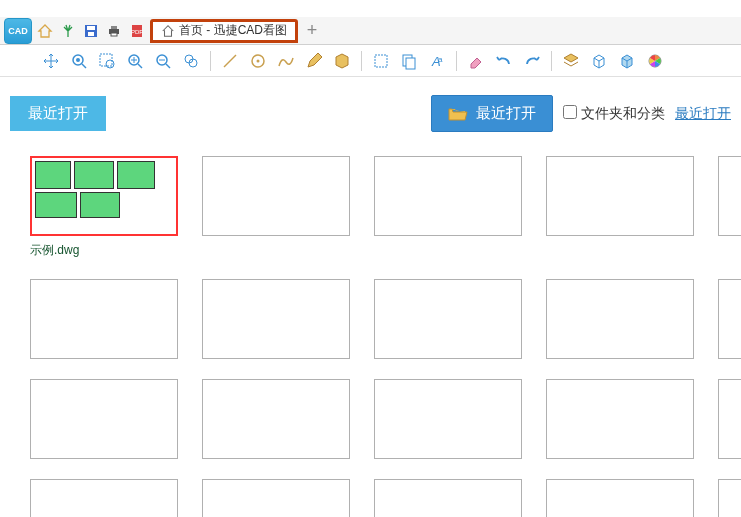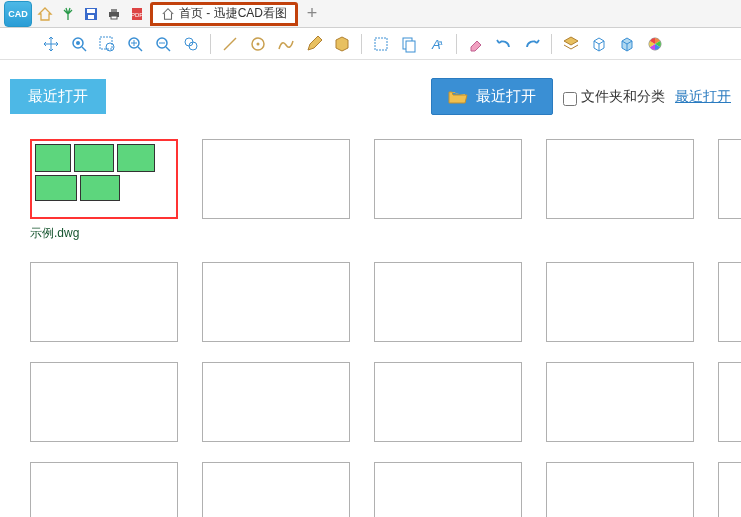--- a/index.html
+++ b/index.html
@@ -1,34 +1,34 @@
 <!DOCTYPE html>
 <html><head>
 <meta charset="utf-8">
 <style>
 * { margin: 0; padding: 0; box-sizing: border-box; }
 body { font-family: "Microsoft YaHei", Arial, sans-serif; font-size: 13px; background: #fff; width: 741px; height: 517px; overflow: hidden; }
 
-.top-bar { display: flex; align-items: center; height: 28px; background: #f5f5f5; border-bottom: 1px solid #d0d0d0; padding: 0 4px; gap: 3px; }
+.top-bar { display: flex; align-items: center; height: 28px; background: #f5f5f5; border-bottom: 1px solid #d0d0d0; padding: 0 4px; gap: 3px; margin-top: 17px; }
 .app-logo { width: 28px; height: 26px; background: linear-gradient(#4db8e6, #2a9dd6); border-radius: 4px; display: flex; align-items: center; justify-content: center; color: #fff; font-size: 9px; font-weight: bold; border: 1px solid #2596c8; }
 .top-icon { width: 20px; height: 20px; display: flex; align-items: center; justify-content: center; cursor: pointer; }
 .tab { display: flex; align-items: center; height: 24px; padding: 0 8px; background: #fff; border: 3px solid #c2410c; border-radius: 3px 3px 0 0; gap: 4px; font-size: 12px; color: #333; }
 .tab-plus { width: 22px; height: 22px; display: flex; align-items: center; justify-content: center; color: #888; cursor: pointer; font-size: 18px; }
 
 .toolbar { display: flex; align-items: center; height: 32px; padding: 0 40px 0 40px; gap: 6px; border-bottom: 1px solid #e0e0e0; }
 .tool-icon { width: 22px; height: 22px; display: flex; align-items: center; justify-content: center; cursor: pointer; }
 .tool-sep { width: 1px; height: 20px; background: #d0d0d0; margin: 0 2px; }
 
 .content { padding: 18px 10px 10px 10px; }
 .header-row { display: flex; align-items: center; justify-content: space-between; margin-bottom: 24px; gap: 12px; }
 .recent-tab { background: #4db8e6; color: #fff; padding: 8px 18px; font-size: 15px; }
 .right-controls { display: flex; align-items: center; gap: 10px; }
 .open-btn { background: #3a8fd4; color: #fff; border: 1px solid #2a7bc0; padding: 8px 16px; font-size: 15px; cursor: pointer; display: flex; align-items: center; gap: 8px; border-radius: 2px; }
 .folder-icon { width: 20px; height: 16px; }
-.checkbox-wrap { display: flex; align-items: flex-end; gap: 4px; color: #333; font-size: 14px; }
+.checkbox-wrap { display: flex; align-items: flex-start; gap: 4px; color: #333; font-size: 14px; }
 .checkbox-wrap input { width: 14px; height: 14px; }
 .link { color: #2a7bc0; text-decoration: underline; cursor: pointer; font-size: 14px; }
 
 .grid { display: grid; grid-template-columns: repeat(5, 148px); gap: 20px 24px; padding-left: 20px; }
 .thumb-cell { display: flex; flex-direction: column; gap: 6px; }
 .thumb { width: 148px; height: 80px; border: 1px solid #b0b0b0; background: #fff; }
 .thumb.filled { border: 2px solid #ff3333; padding: 3px; display: flex; flex-wrap: wrap; gap: 3px; align-content: flex-start; background: #fff; }
 .mini { background: #5dd67d; border: 1px solid #333; }
 .m1 { width: 36px; height: 28px; }
 .m2 { width: 40px; height: 28px; }

